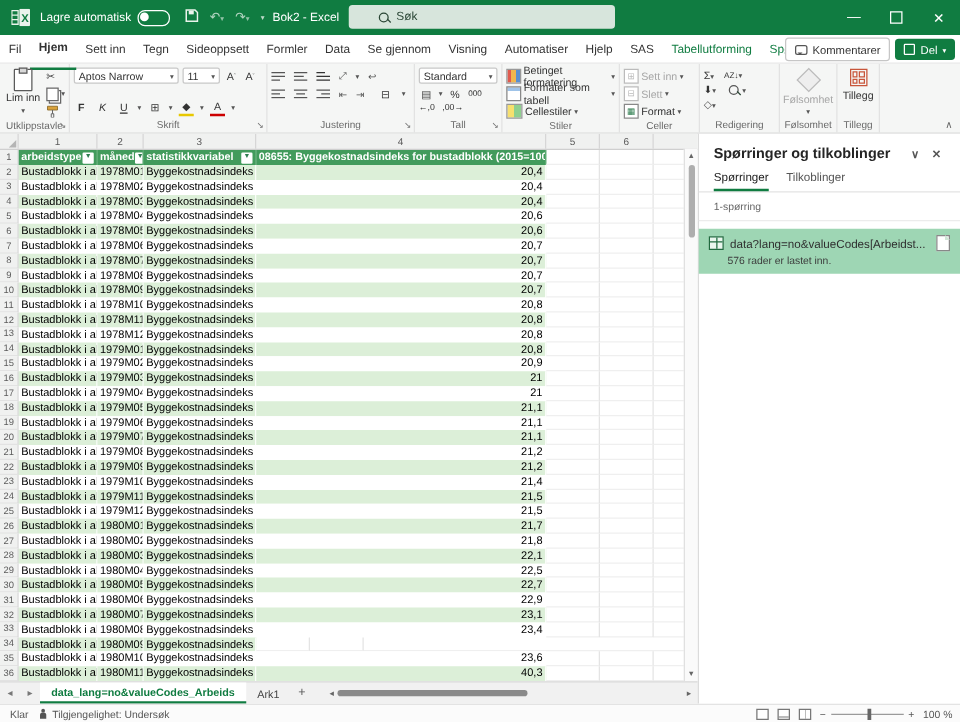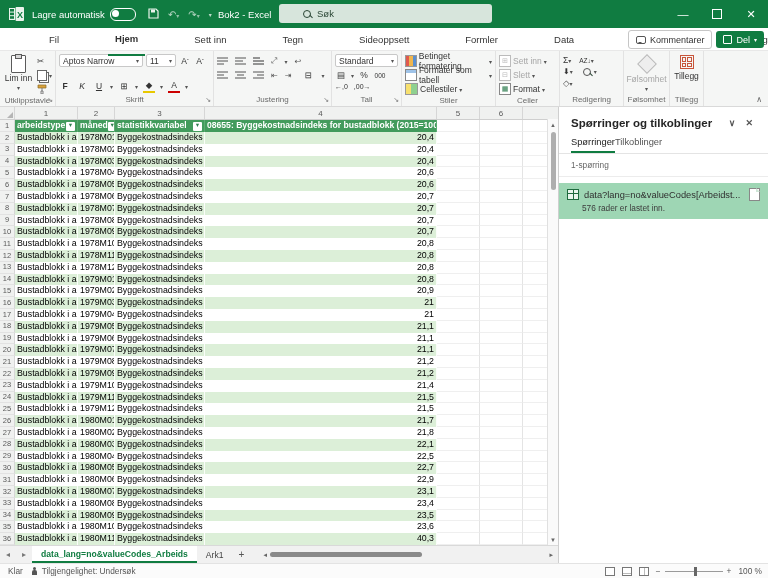--- a/index.html
+++ b/index.html
@@ -18,21 +18,21 @@
   .doctitle{position:absolute;left:218px;top:0;height:28px;display:flex;align-items:center;font-size:9.5px;}
   .searchbox{position:absolute;left:279px;top:4px;width:213px;height:19px;background:#d7e5dc;border-radius:3px;display:flex;align-items:center;color:#2a4635;font-size:9.5px;gap:6px;padding-left:24px;box-sizing:border-box;}
   .mag{width:6px;height:6px;border:1.4px solid #2a4635;border-radius:50%;position:relative;flex:none;}
   .mag::after{content:"";position:absolute;width:4px;height:1.4px;background:#2a4635;transform:rotate(45deg);right:-3px;bottom:-1px;}
   .winbtns{position:absolute;right:0;top:0;height:28px;display:flex;}
   .winbtn{width:34px;height:28px;display:flex;align-items:center;justify-content:center;font-size:11px;color:#fff;}
   .maxglyph{width:8px;height:8px;border:1px solid #fff;}
 
   
   .tabrow{height:22px;background:#fff;display:flex;align-items:center;font-size:9.5px;color:#333;border-bottom:1px solid #e8e8e8;position:relative;}
-  .rtab{padding:16px 7px;height:22px;display:flex;align-items:center;box-sizing:border-box;white-space:nowrap;margin-left:42px;}
+  .rtab{padding:16px 7px;height:22px;display:flex;align-items:center;box-sizing:border-box;white-space:nowrap;}
   .rtab.active{border-bottom:2.5px solid #107C41;font-weight:bold;}
   .rtab.ctx{color:#107C41;}
   .tabrow-right{position:absolute;right:4px;top:2px;display:flex;gap:4px;align-items:center;margin-left:28px;}
   .commentsbtn{border:1px solid #c6c6c6;border-radius:3px;height:17px;display:flex;align-items:center;gap:4px;padding:0 7px;font-size:9px;color:#333;background:#fff;}
   .bubble{width:8px;height:6px;border:1px solid #555;border-radius:2px;position:relative;}
   .bubble::after{content:"";position:absolute;left:1px;bottom:-3px;border:2px solid transparent;border-top-color:#555;}
   .sharebtn{background:#107C41;color:#fff;border-radius:3px;height:17px;display:flex;align-items:center;gap:4px;padding:0 7px;font-size:9px;}
   .shareic{width:7px;height:7px;border:1px solid #fff;border-radius:1px;}
 
   
@@ -116,21 +116,21 @@
   .viewic.v3{background:linear-gradient(90deg,#fff 0 4px,#bbb 4px 5px,#fff 5px);}
   .zoomctl{display:flex;align-items:center;gap:4px;}
   .ztrack{width:58px;height:1px;background:#9a9a9a;position:relative;}
   .zthumb{position:absolute;left:50%;top:-4px;width:3px;height:9px;background:#666;}
 
   
   .panel{flex:1;border-left:1px solid #cfcfcf;background:#fff;display:flex;flex-direction:column;box-sizing:border-box;}
   .ptitle{display:flex;align-items:center;padding:10px 10px 8px 12px;font-size:11.5px;font-weight:bold;color:#252525;}
   .ptitle .sp{flex:1;}
   .picon{color:#555;font-size:9px;padding:0 5px;}
-  .ptabs{display:flex;padding:0 12px;border-bottom:1px solid #e4e4e4;font-size:9.3px;color:#555;}
+  .ptabs{display:flex;gap:14px;padding:0 12px;border-bottom:1px solid #e4e4e4;font-size:9.3px;color:#555;}
   .ptab{padding-bottom:4px;}
   .ptab.active{color:#222;border-bottom:2px solid #107C41;}
   .pcount{padding:6px 12px;font-size:8.3px;color:#666;border-bottom:1px solid #ececec;}
   .pquery{margin-top:6px;background:#9ed6b4;padding:5px 8px 6px 8px;}
   .qrow{display:flex;align-items:center;gap:5px;font-size:9.3px;color:#2f2f2f;}
   .qname{flex:1;overflow:hidden;white-space:nowrap;}
   .qtbl{width:10px;height:9px;border:1px solid #1f6a3e;background:
      linear-gradient(#1f6a3e,#1f6a3e) 0 3px/100% 1px no-repeat,
      linear-gradient(#1f6a3e,#1f6a3e) 50% 0/1px 100% no-repeat,#eaf6ee;flex:none;}
   .qdoc{width:9px;height:11px;background:#fff;border:1px solid #888;position:relative;flex:none;}
@@ -818,21 +818,20 @@
               <div class="c c4 t num">23,4</div>
               <div class="c c5"></div>
               <div class="c c6"></div>
               <div class="c c7"></div>
             </div>
             <div class="grow band">
               <div class="gut">34</div>
               <div class="c c1 t">Bustadblokk i alt</div>
               <div class="c c2 t">1980M09</div>
               <div class="c c3 t">Byggekostnadsindeks</div>
-              <div class="c c4 t num">23,5</div>
               <div class="c c5"></div>
               <div class="c c6"></div>
               <div class="c c7"></div>
             </div>
             <div class="grow plain">
               <div class="gut">35</div>
               <div class="c c1 t">Bustadblokk i alt</div>
               <div class="c c2 t">1980M10</div>
               <div class="c c3 t">Byggekostnadsindeks</div>
               <div class="c c4 t num">23,6</div>

